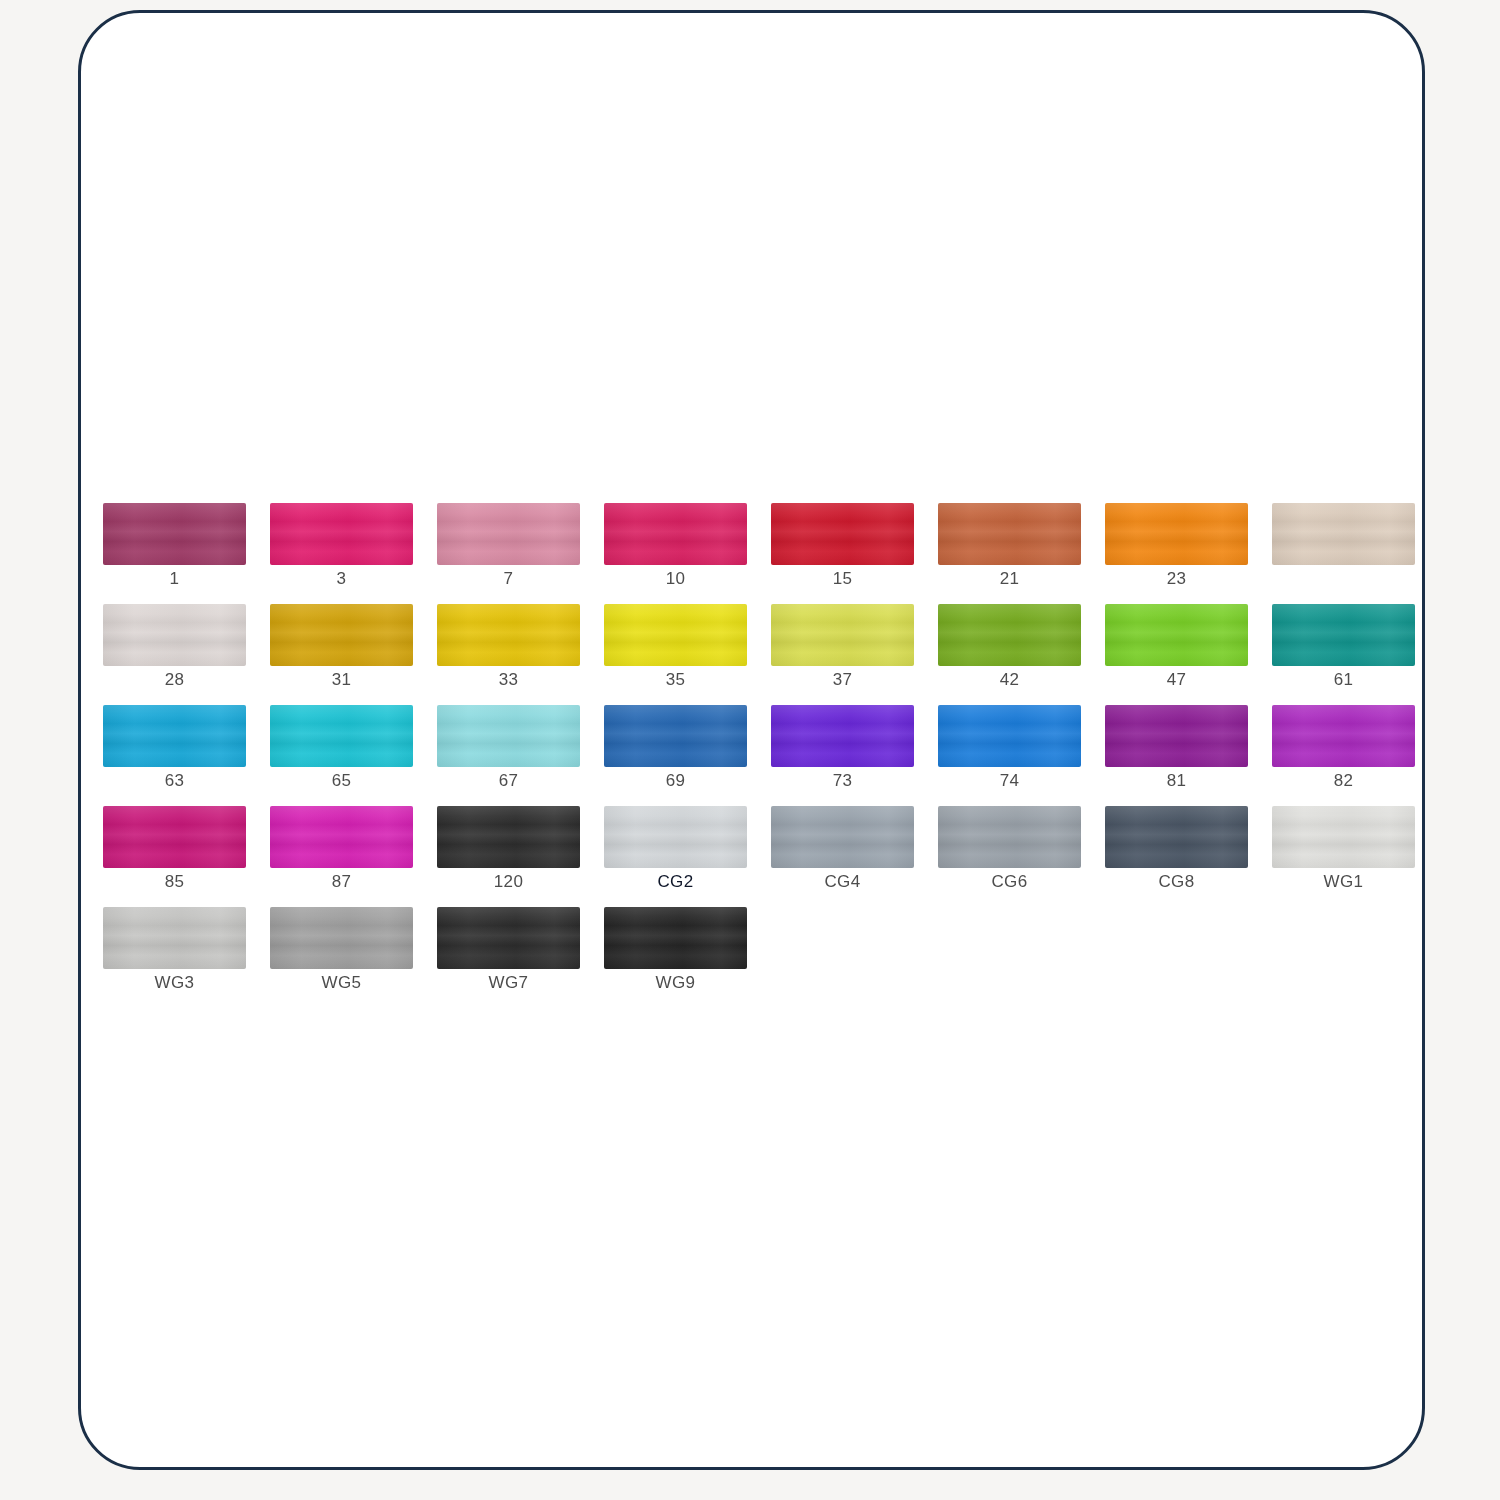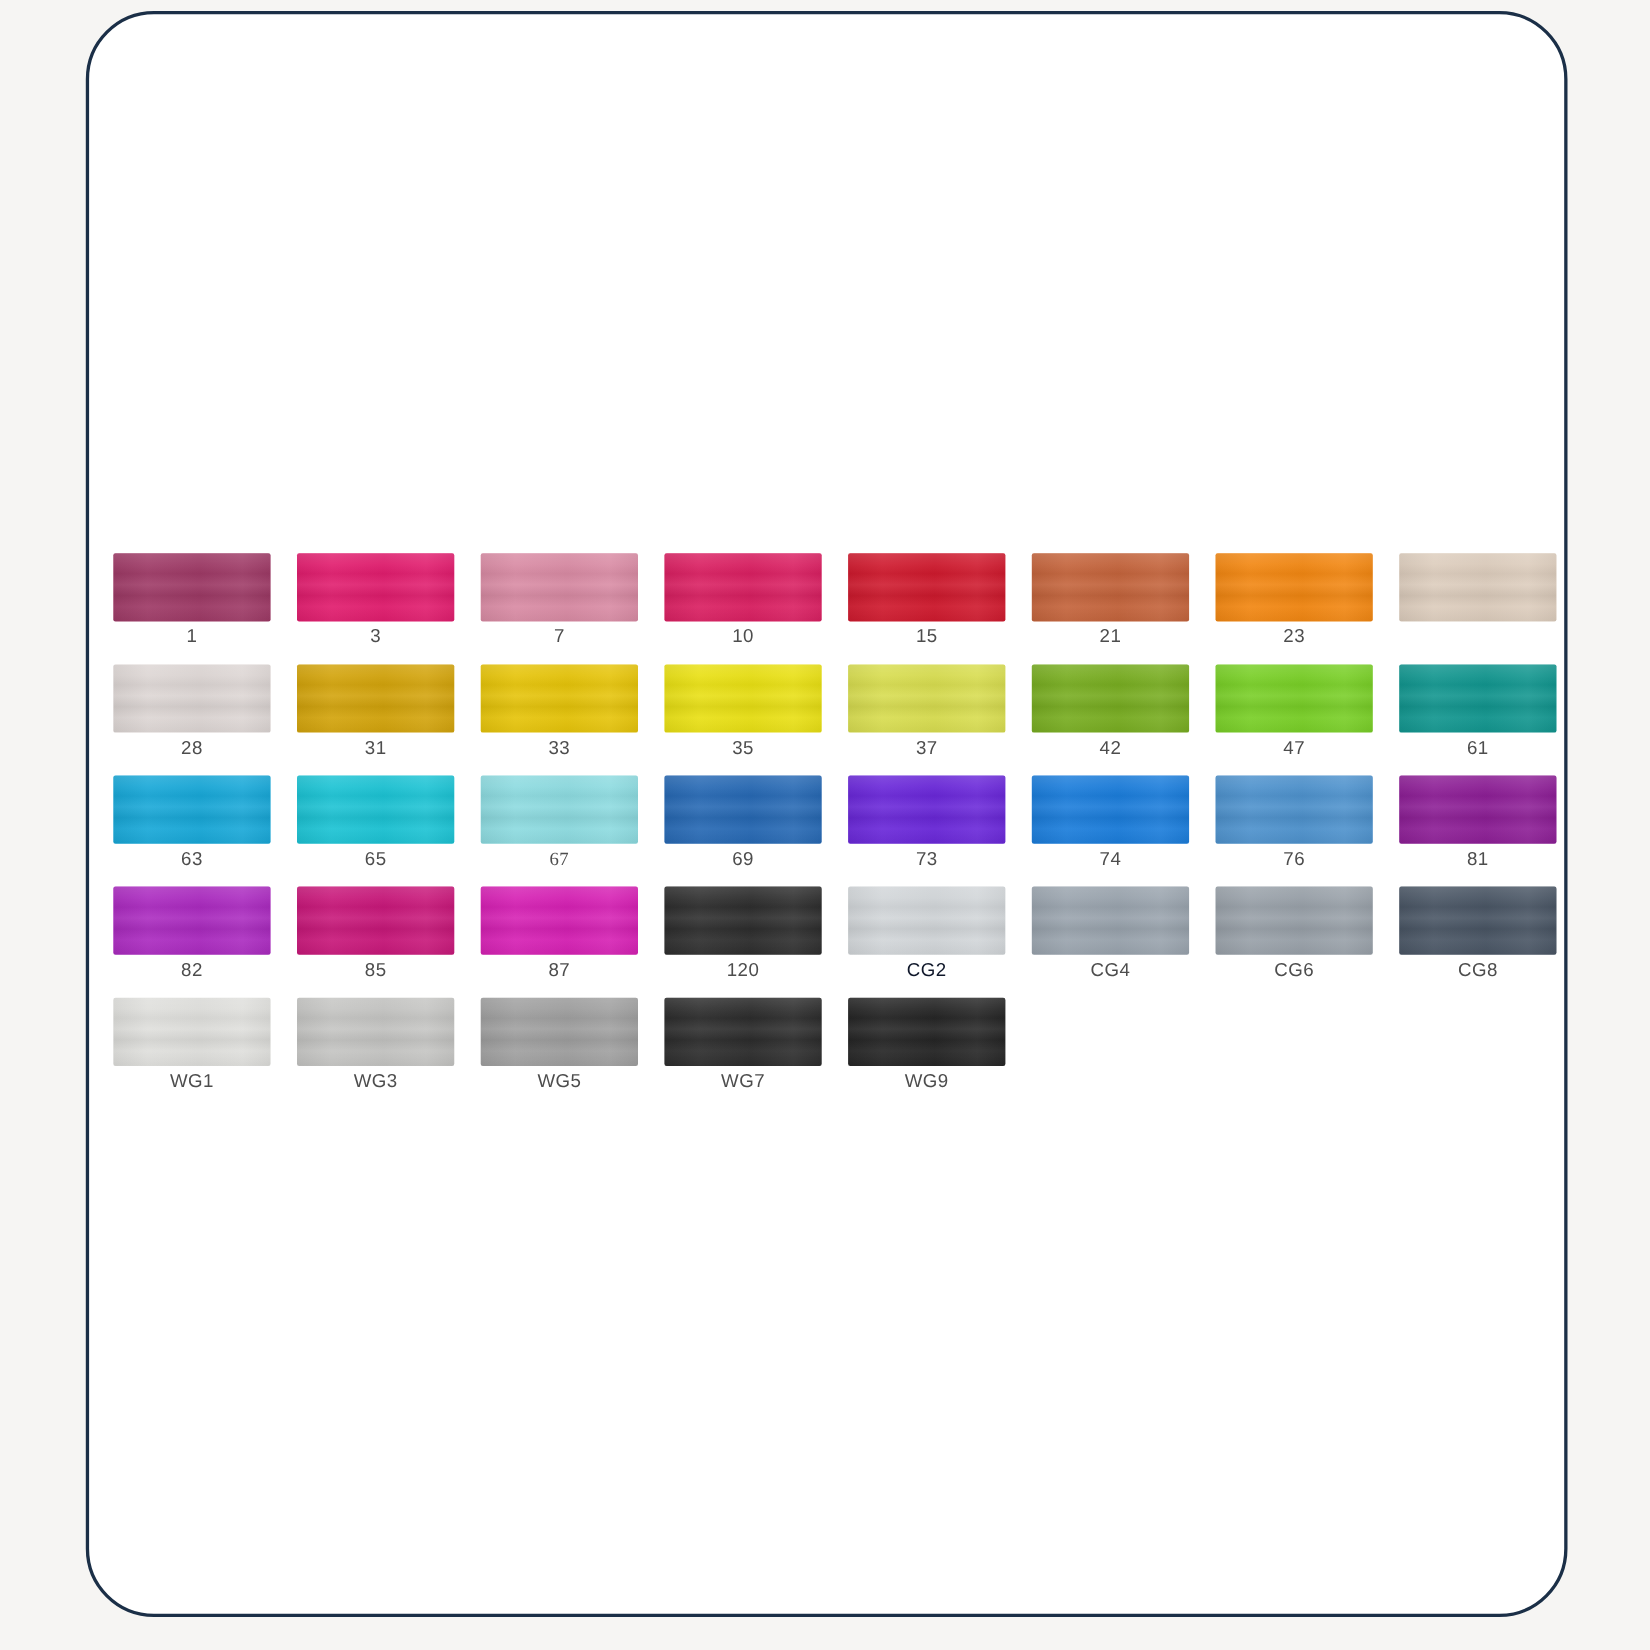--- a/index.html
+++ b/index.html
@@ -171,39 +171,35 @@
       <div class="swatch-cell">
         <div class="swatch-chip" style="background: rgb(24, 168, 216);"></div>
         <div class="swatch-label" style="color: rgb(77, 77, 77);">63</div>
       </div>
       <div class="swatch-cell">
         <div class="swatch-chip" style="background: rgb(28, 195, 212);"></div>
         <div class="swatch-label" style="color: rgb(77, 77, 77);">65</div>
       </div>
       <div class="swatch-cell">
         <div class="swatch-chip" style="background: rgb(141, 219, 224);"></div>
-        <div class="swatch-label" style="color: rgb(77, 77, 77); font-family: Liberation Serif, serif;">67</div>
+        <div class="swatch-label" style="color: rgb(77, 77, 77);">67</div>
       </div>
       <div class="swatch-cell">
         <div class="swatch-chip" style="background: rgb(39, 105, 180);"></div>
         <div class="swatch-label" style="color: rgb(77, 77, 77);">69</div>
       </div>
       <div class="swatch-cell">
         <div class="swatch-chip" style="background: rgb(106, 40, 217);"></div>
         <div class="swatch-label" style="color: rgb(77, 77, 77); text-align: center;">73</div>
       </div>
       <div class="swatch-cell">
         <div class="swatch-chip" style="background: rgb(27, 125, 219);"></div>
         <div class="swatch-label" style="color: rgb(77, 77, 77);">74</div>
       </div>
       <div class="swatch-cell">
-        <div class="swatch-chip" style="background: rgb(78, 146, 205);"></div>
-        <div class="swatch-label" style="color: rgb(77, 77, 77);">76</div>
-      </div>
-      <div class="swatch-cell">
         <div class="swatch-chip" style="background: rgb(141, 31, 150);"></div>
         <div class="swatch-label" style="color: rgb(77, 77, 77);">81</div>
       </div>
       <div class="swatch-cell">
         <div class="swatch-chip" style="background: rgb(171, 43, 192);"></div>
         <div class="swatch-label" style="color: rgb(77, 77, 77);">82</div>
       </div>
       <div class="swatch-cell">
         <div class="swatch-chip" style="background: rgb(200, 24, 122);"></div>
         <div class="swatch-label" style="color: rgb(77, 77, 77);">85</div>

